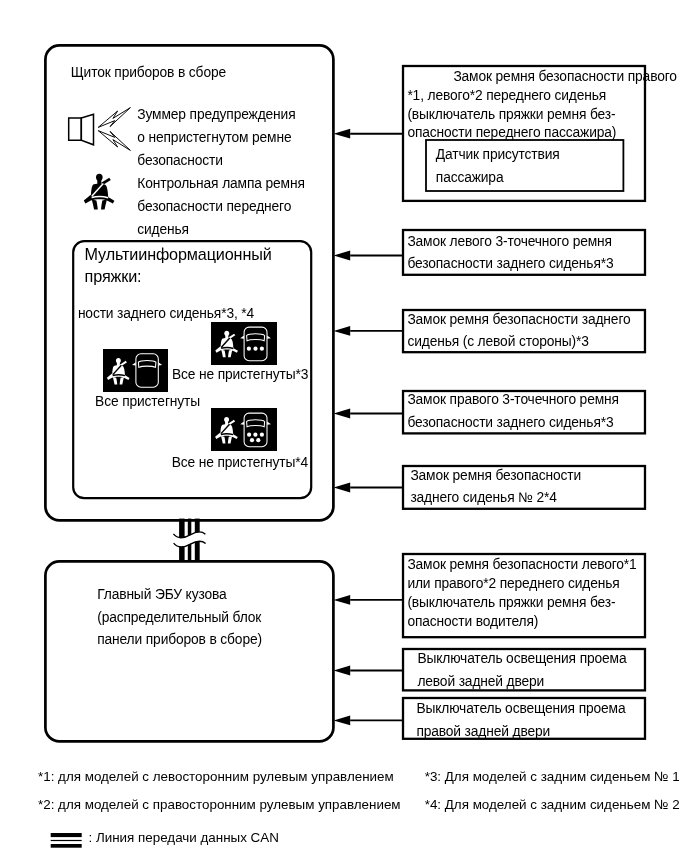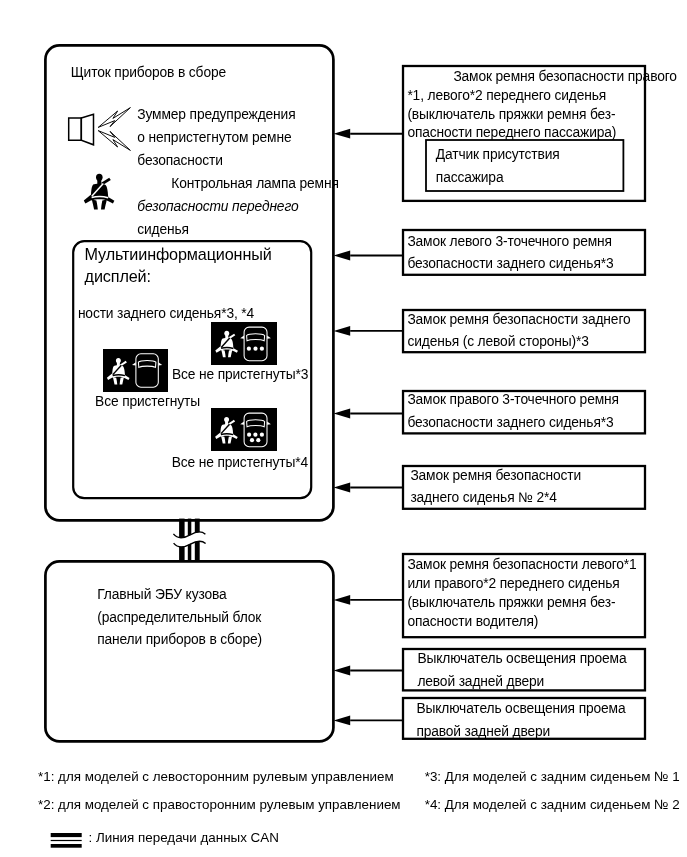--- a/index.html
+++ b/index.html
@@ -47,30 +47,30 @@
       <path d="M90.9 179.4 L108.2 179.4 L107.7 183.6 C 103.5 181.7, 95.2 181.7, 91.5 183.6 Z"></path>
       <path d="M91.9 182.4 L96.4 183.5 C 97.0 186.7, 97.6 189.4, 97.8 192.5 L 94.1 192.5
                C 93.5 188.9, 92.4 185.5, 91.9 182.4 Z"></path>
       <path d="M106.8 182.4 L102.3 183.5 C 101.7 186.7, 101.2 189.4, 101.0 192.5 L 104.6 192.5
                C 105.2 188.9, 106.3 185.5, 106.8 182.4 Z"></path>
     </g>
     <path d="M103.3 166.6 L91.8 179.3" stroke="#fff" stroke-width="1.5" fill="none"></path>
     <path d="M91.6 180.5 C 97 179.1, 103 179.2, 108.2 180.7" stroke="#fff" stroke-width="1.5" fill="none"></path>
   </svg>
 
-  <div class="tx" style="left:137.3px;top:154.6px;margin-left:34px;">Контрольная лампа ремня</div>
-  <div class="tx" style="left:137.3px;top:177.6px;font-style:italic;">безопасности переднего</div>
+  <div class="tx" style="left:137.3px;top:154.6px;">Контрольная лампа ремня</div>
+  <div class="tx" style="left:137.3px;top:177.6px;">безопасности переднего</div>
   <div class="tx" style="left:137.3px;top:200.6px;">сиденья</div>
 
   <svg class="svgl" style="left:70px;top:221px;width:246px;height:265px;" viewBox="70 221 246 265">
     <rect x="73.2" y="224.2" width="238" height="257" rx="11" ry="11" fill="#fff" stroke="#000" stroke-width="2.2"></rect>
   </svg>
 
   <div class="tx16" style="left:84.6px;top:226.19px;">Мультиинформационный</div>
-  <div class="tx16" style="left:84.6px;top:248.19px;">дисплей:</div>
+  <div class="tx16" style="left:84.6px;top:248.19px;">пряжки:</div>
   <div class="tx" style="left:77.9px;top:286.57px;line-height:19.5px;">ности заднего сиденья*3, *4</div>
 
   <svg class="svgl" style="left:103px;top:332px;width:65px;height:43px;" viewBox="103 332 65 43">
     <rect x="103" y="332" width="65" height="43" fill="#000"></rect>
     <g fill="#fff" transform="translate(44.89,224.94) scale(0.74)">
         <ellipse cx="99.3" cy="160.3" rx="3.3" ry="3.6"></ellipse>
         <rect x="97.3" y="162.3" width="4.0" height="5.4"></rect>
         <path d="M93.2 167.6 C 95.0 166.3, 103.8 166.3, 105.6 167.9 C 107.1 169.3, 107.7 173.2, 108.2 180.0
                  L 90.8 180.2 C 91.1 173.6, 91.7 169.0, 93.2 167.6 Z"></path>
         <path d="M101.2 165.8 L109.2 160.7 L110.8 162.9 L102.8 168.1 Z"></path>

